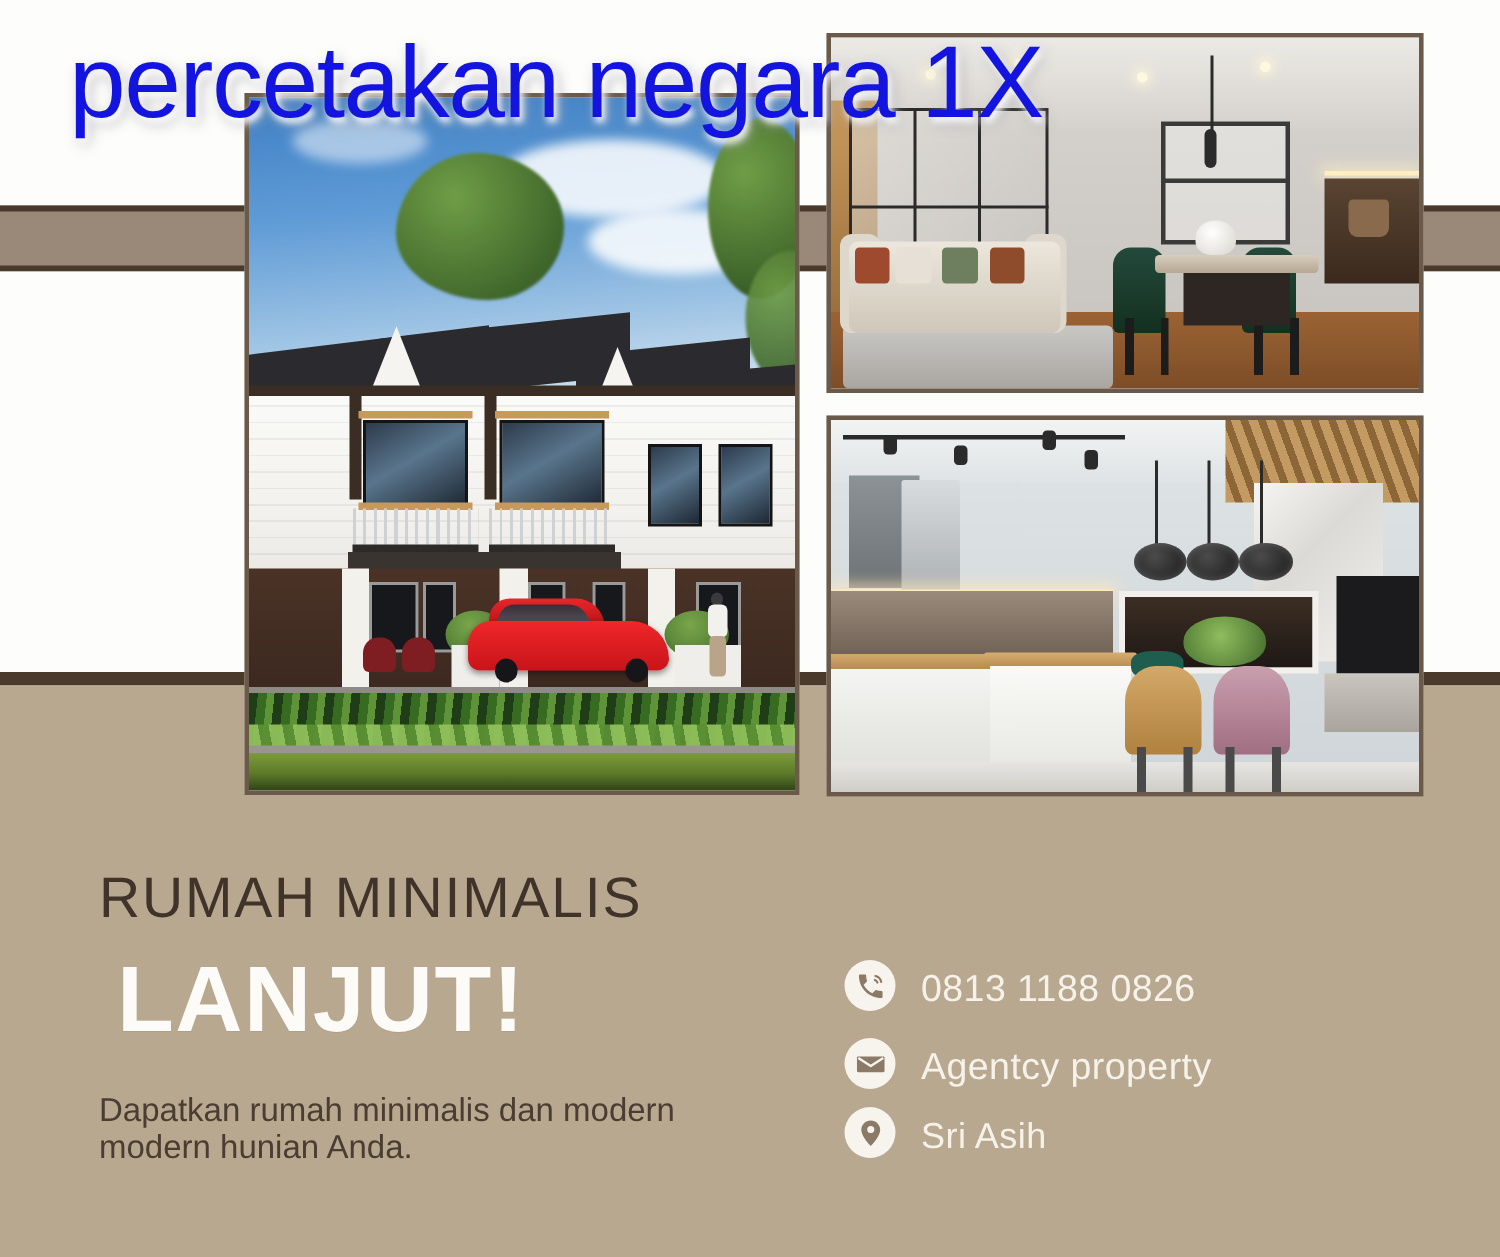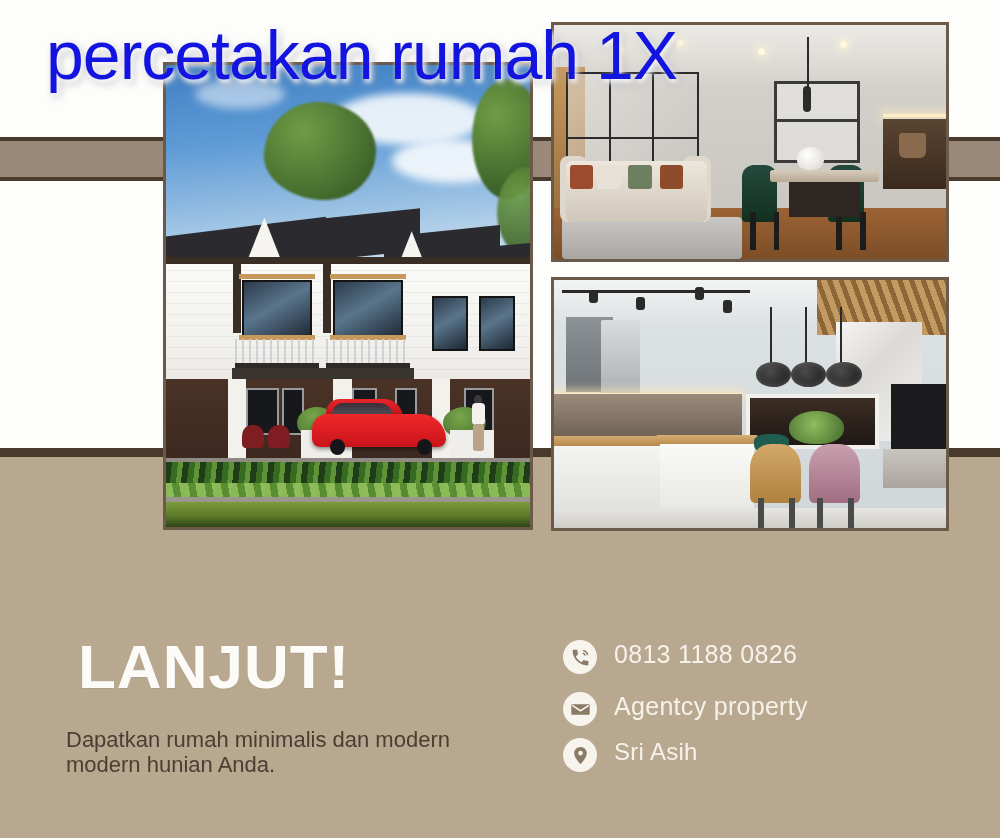--- a/index.html
+++ b/index.html
@@ -215,21 +215,21 @@
   .headline{position:absolute;left:66px;top:578px;font-size:38px;letter-spacing:1.2px;
             color:#40342a;font-weight:400;white-space:nowrap;}
   .dijual{position:absolute;left:78px;top:636px;font-size:62px;font-weight:bold;
           color:#fcfbf8;letter-spacing:1px;line-height:1;white-space:nowrap;
           text-shadow:0 1px 0 rgba(0,0,0,.05);}
   .sub{position:absolute;left:66px;top:728px;font-size:22px;color:#4a3e33;line-height:1.12;
        width:420px;}
 
   .info-title{position:absolute;left:567px;top:596px;font-size:23px;letter-spacing:.4px;
               color:#3f342a;white-space:nowrap;}
-  .contact{position:absolute;left:563px;display:flex;align-items:flex-start;gap:17px;}
+  .contact{position:absolute;left:563px;display:flex;align-items:flex-end;gap:17px;}
   .ct1{top:640px;} .ct2{top:692px;} .ct3{top:738px;}
   .ic{width:34px;height:34px;border-radius:50%;background:#f7f4ee;display:flex;
       align-items:center;justify-content:center;flex:0 0 34px;}
   .ic svg{display:block;}
   .ct-txt{font-size:25px;color:#f6f2ea;white-space:nowrap;letter-spacing:.3px;}
   .ct3 .ct-txt{font-size:24px;}
 
   
   .watermark{position:absolute;left:46px;top:16px;font-size:68px;font-weight:400;
              color:#1414e0;white-space:nowrap;letter-spacing:-1px;
@@ -400,20 +400,21 @@
       <div class="k-greenchair"></div>
       <div class="k-stool ks1"></div>
       <div class="ks-leg" style="left:52%"></div>
       <div class="ks-leg" style="left:60%"></div>
       <div class="k-stool ks2"></div>
       <div class="ks-leg" style="left:67%"></div>
       <div class="ks-leg" style="left:75%"></div>
     </div>
   </div>
 
+  <div class="headline">RUMAH MINIMALIS</div>
   <div class="dijual">LANJUT!</div>
   <div class="sub">Dapatkan rumah minimalis dan modern modern hunian Anda.</div>
 
 
   <div class="contact ct1">
     <span class="ic">
       <svg width="21" height="21" viewBox="0 0 24 24" fill="#8a7a66">
         <path d="M6.6 10.8c1.4 2.8 3.8 5.1 6.6 6.6l2.2-2.2c.3-.3.7-.4 1-.2 1.1.4 2.4.6 3.6.6.6 0 1 .4 1 1V20c0 .6-.4 1-1 1C10.6 21 3 13.4 3 4c0-.6.4-1 1-1h3.5c.6 0 1 .4 1 1 0 1.3.2 2.5.6 3.6.1.3 0 .7-.2 1l-2.3 2.2z"></path>
         <path d="M15.5 4.2c2.3.5 4 2.2 4.5 4.5" stroke="#8a7a66" stroke-width="1.6" fill="none" stroke-linecap="round"></path>
         <path d="M15.1 7.2c1 .3 1.7 1 2 2" stroke="#8a7a66" stroke-width="1.6" fill="none" stroke-linecap="round"></path>
@@ -435,14 +436,14 @@
   <div class="contact ct2">
     <span class="ic">
       <svg width="21" height="21" viewBox="0 0 24 24" fill="#8a7a66">
         <path d="M2.5 6h19c.6 0 1 .4 1 1v10c0 .6-.4 1-1 1h-19c-.6 0-1-.4-1-1V7c0-.6.4-1 1-1z"></path>
         <path d="M2.5 7.2L12 13.4l9.5-6.2" stroke="#f7f4ee" stroke-width="1.8" fill="none" stroke-linejoin="round"></path>
       </svg>
     </span>
     <span class="ct-txt">Agentcy property</span>
   </div>
 
-  <div class="watermark">percetakan rumah 1X</div>
+  <div class="watermark">percetakan negara 1X</div>
 </div>
 
 </body></html>

